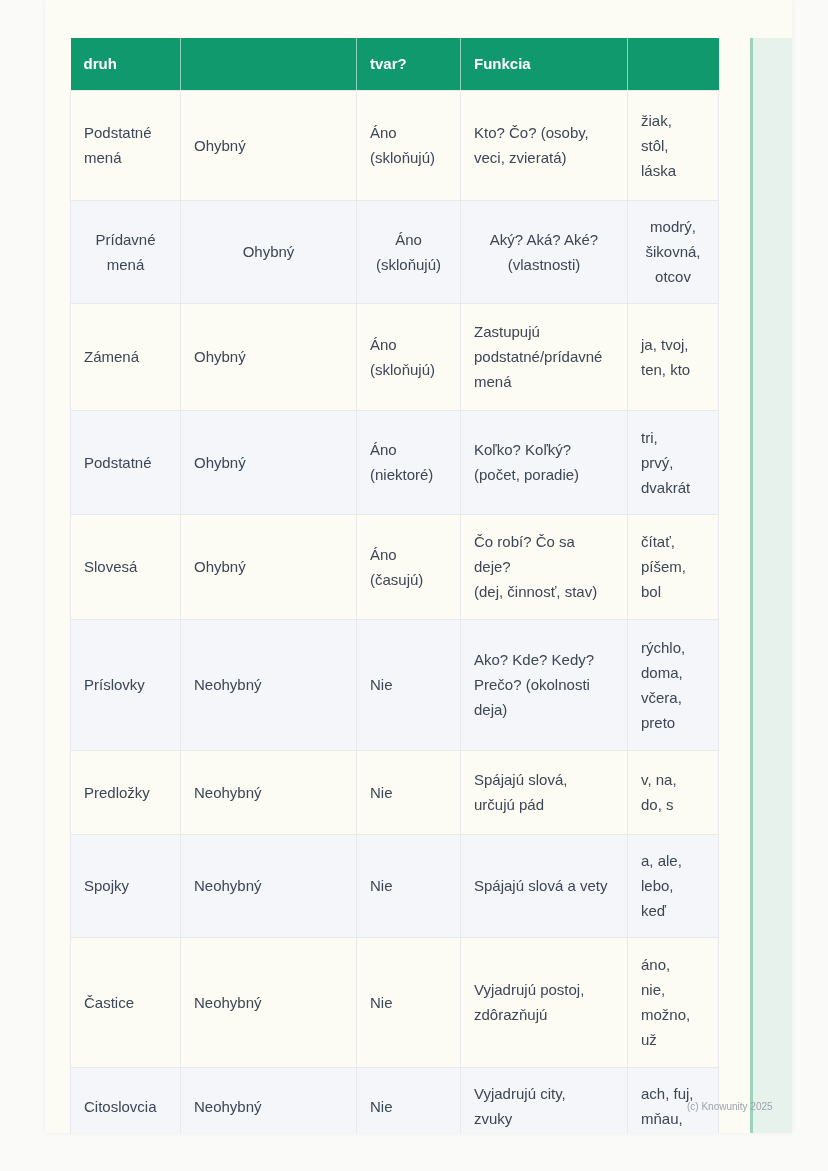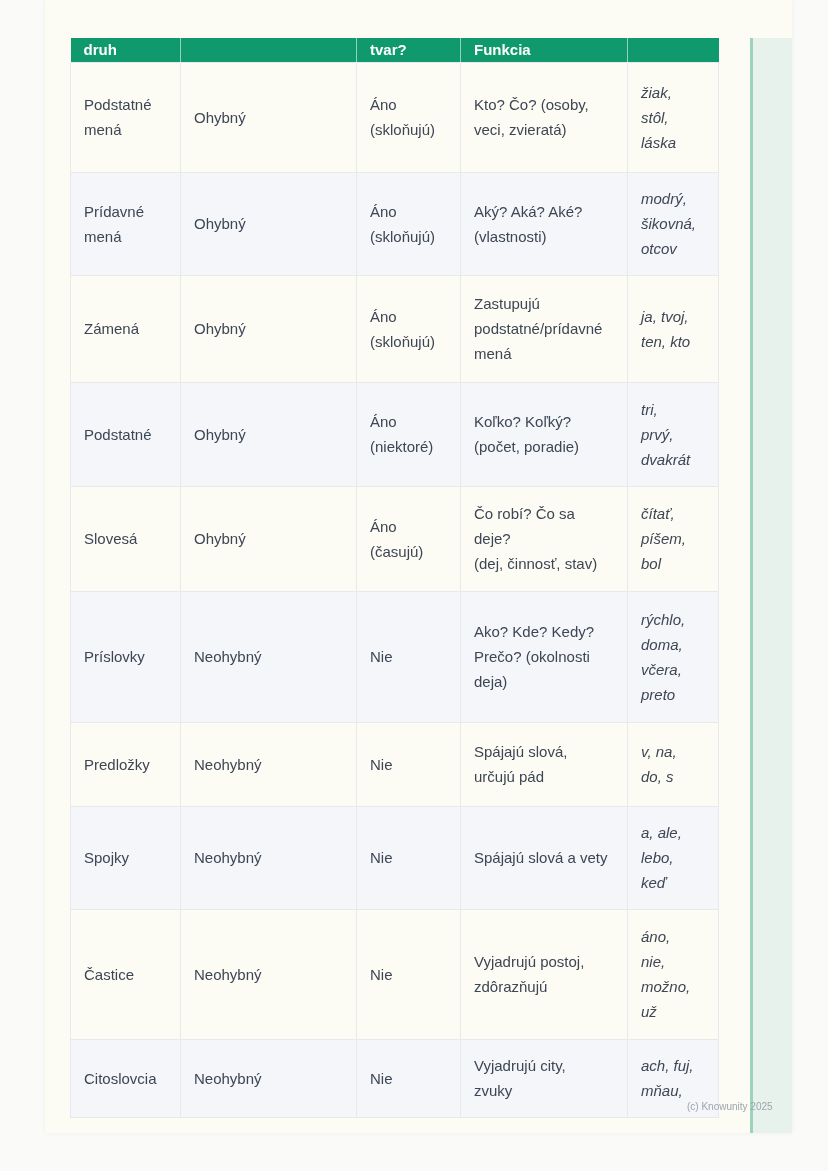--- a/index.html
+++ b/index.html
@@ -31,21 +31,21 @@
     width: 648px;
     border-collapse: collapse;
     table-layout: fixed;
   }
   .pos-table col.c1 { width: 110px; }
   .pos-table col.c2 { width: 176px; }
   .pos-table col.c3 { width: 104px; }
   .pos-table col.c4 { width: 167px; }
   .pos-table col.c5 { width: 91px; }
 
-  .pos-table thead tr { height: 24px; }
+  .pos-table thead tr { height: 52px; }
   .pos-table th {
     background: #10996c;
     color: #ffffff;
     font-size: 15px;
     font-weight: 600;
     text-align: left;
     padding: 0 13px;
     border-right: 1px solid rgba(255,255,255,0.55);
     vertical-align: middle;
   }
@@ -56,24 +56,24 @@
     padding: 12px 13px;
     vertical-align: middle;
     font-size: 15px;
     line-height: 25px;
     color: #3d4655;
     white-space: pre-line;
     overflow: hidden;
   }
   .pos-table tbody tr:nth-child(odd)  td { background: #fdfcf4; }
   .pos-table tbody tr:nth-child(even) td { background: #f4f6f9; }
-  .pos-table td.examples { font-style: italic; }
+  .pos-table td.examples { }
 
   tr.r0 { height: 110px; margin-left: 19px; }
-  tr.r1 { height: 103px; }
+  tr.r1 { height: 103px; text-align: center; }
   tr.r2 { height: 107px; }
   tr.r3 { height: 104px; }
   tr.r4 { height: 105px; }
   tr.r5 { height: 131px; }
   tr.r6 { height: 84px;  }
   tr.r7 { height: 103px; }
   tr.r8 { height: 130px; }
   tr.r9 { height: 78px; margin-top: 20px;  }
 
   .watermark {

